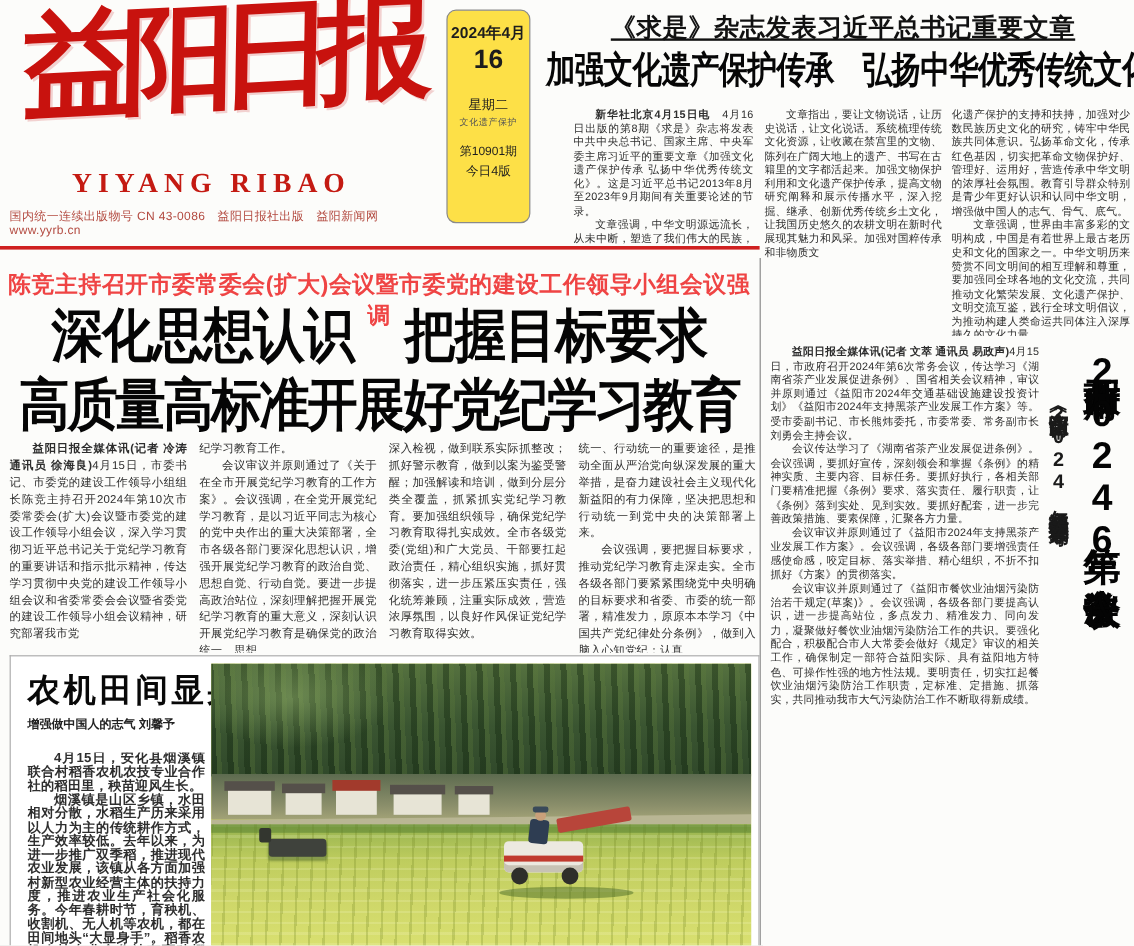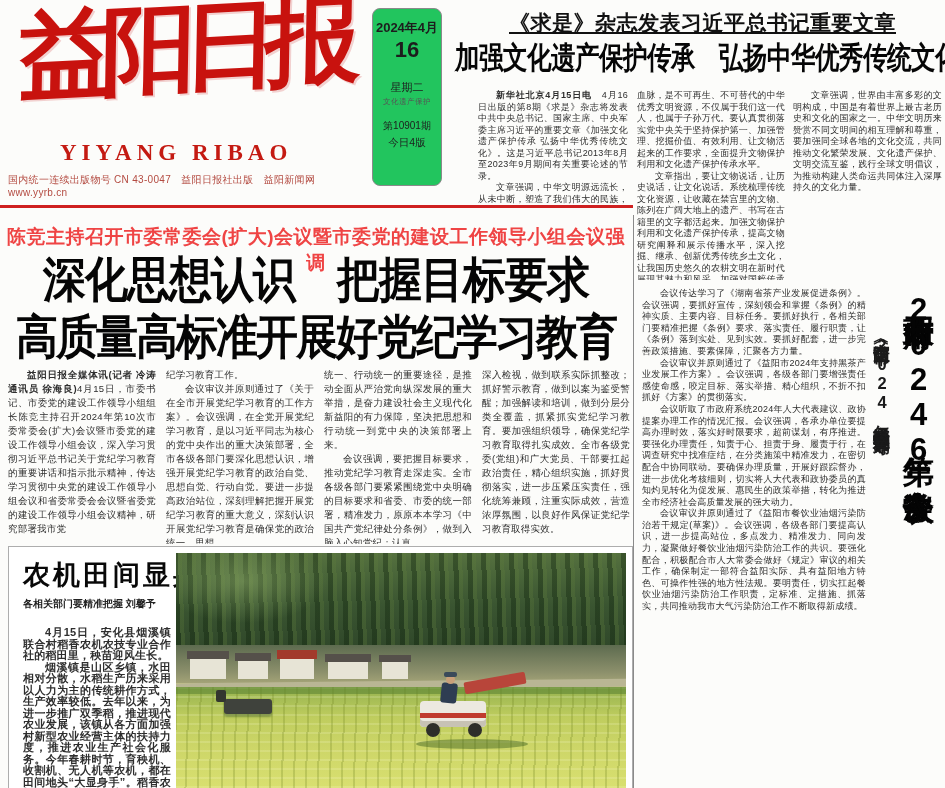--- a/index.html
+++ b/index.html
@@ -10,21 +10,21 @@
   
   .masthead-title{left:20px;top:6px;width:360px;font-size:96px;line-height:1.05;font-weight:900;
       color:#c8120e;letter-spacing:-14px;transform:rotate(-3deg) skewX(-4deg);transform-origin:left top;
       text-shadow:2px 2px 0 rgba(200,18,14,.18);white-space:nowrap;}
   .masthead-roman{left:60px;top:140px;width:290px;text-align:left;font-family:"Liberation Serif",serif;
       font-size:23px;font-weight:bold;letter-spacing:5px;color:#c41a12;}
   .pub-line{left:8px;top:173px;width:360px;font-size:10px;color:#b34a40;letter-spacing:.3px;}
 
   
   .date-box{left:372px;top:8px;width:70px;height:178px;border:1.5px solid #8a8a8a;border-radius:8px;
-      background:#22c55e;text-align:center;padding-top:10px;box-sizing:border-box;}
+      background:#fde047;text-align:center;padding-top:10px;box-sizing:border-box;}
   .db-ym{font-size:13px;font-weight:bold;}
   .db-day{font-size:22px;font-weight:bold;line-height:1.15;}
   .db-week{font-size:11px;margin-top:18px;}
   .db-lunar{font-size:7.5px;color:#555;margin-top:2px;letter-spacing:.5px;}
   .db-issue{font-size:10px;margin-top:12px;}
   .db-pages{font-size:10.5px;font-weight:normal;margin-top:3px;}
 
   
   .top-kicker{left:460px;top:9px;width:485px;text-align:center;font-size:21px;font-weight:800;letter-spacing:.5px;color:#111;text-decoration:underline;}
   .top-headline{left:455px;top:37px;width:490px;text-align:center;font-size:24.5px;font-weight:900;
@@ -95,81 +95,81 @@
   .farmer-cap{position:absolute;left:268px;top:119px;width:13px;height:5px;background:#3a4a5a;border-radius:2px;}
   .farmer-body{position:absolute;left:265px;top:130px;width:16px;height:20px;background:#2e3d52;border-radius:3px;transform:rotate(6deg);}
 </style>
 </head>
 <body>
 
 <div class="page">
 
   <div class="abs masthead-title">益阳日报</div>
   <div class="abs masthead-roman">YIYANG RIBAO</div>
-  <div class="abs pub-line">国内统一连续出版物号 CN 43-0047　益阳日报社出版　益阳新闻网 www.yyrb.cn</div>
+  <div class="abs pub-line">国内统一连续出版物号 CN 43-0086　益阳日报社出版　益阳新闻网 www.yyrb.cn</div>
 
   <div class="abs date-box">
     <div class="db-ym">2024年4月</div>
     <div class="db-day">16</div>
     <div class="db-week">星期二</div>
     <div class="db-lunar">文化遗产保护</div>
     <div class="db-issue">第10901期</div>
     <div class="db-pages">今日4版</div>
   </div>
 
   <div class="abs top-kicker">《求是》杂志发表习近平总书记重要文章</div>
   <div class="abs top-headline">加强文化遗产保护传承　弘扬中华优秀传统文化</div>
   <div class="abs news-col tc1">
     <p><b>新华社北京4月15日电</b><span>　4月16日出版的第8期《求是》杂志将发表中共中央总书记、国家主席、中央军委主席习近平的重要文章《加强文化遗产保护传承 弘扬中华优秀传统文化》。这是习近平总书记2013年8月至2023年9月期间有关重要论述的节录。</span></p>
     <p>文章强调，中华文明源远流长，从未中断，塑造了我们伟大的民族，文物和文化遗产承载着中华民族的基因和</p>
   </div>
   <div class="abs news-col tc2">
-    <p class="cont">血脉，是不可再生、不可替代的中华优秀文明资源，不仅属于我们这一代人，也属于子孙万代。要认真贯彻落实党中央关于坚持保护第一、加强管理、挖掘价值、有效利用、让文物活起来的工作要求，全面提升文物保护利用和文化遗产保护传承水平。</p>
     <p>文章指出，要让文物说话，让历史说话，让文化说话。系统梳理传统文化资源，让收藏在禁宫里的文物、陈列在广阔大地上的遗产、书写在古籍里的文字都活起来。加强文物保护利用和文化遗产保护传承，提高文物研究阐释和展示传播水平，深入挖掘、继承、创新优秀传统乡土文化，让我国历史悠久的农耕文明在新时代展现其魅力和风采。加强对国粹传承和非物质文</p>
   </div>
   <div class="abs news-col tc3">
+    <p class="cont">化遗产保护的支持和扶持，加强对少数民族历史文化的研究，铸牢中华民族共同体意识。弘扬革命文化，传承红色基因，切实把革命文物保护好、管理好、运用好，营造传承中华文明的浓厚社会氛围。教育引导群众特别是青少年更好认识和认同中华文明，增强做中国人的志气、骨气、底气。</p>
     <p>文章强调，世界由丰富多彩的文明构成，中国是有着世界上最古老历史和文化的国家之一。中华文明历来赞赏不同文明间的相互理解和尊重，要加强同全球各地的文化交流，共同推动文化繁荣发展、文化遗产保护、文明交流互鉴，践行全球文明倡议，为推动构建人类命运共同体注入深厚持久的文化力量。</p>
   </div>
 
   <div class="abs red-rule"></div>
   <div class="abs v-divider"></div>
 
   <div class="abs main-kicker">陈竞主持召开市委常委会(扩大)会议暨市委党的建设工作领导小组会议强调</div>
   <div class="abs main-h1">深化思想认识　把握目标要求</div>
   <div class="abs main-h2">高质量高标准开展好党纪学习教育</div>
   <div class="abs main-cols">
     <div class="news-col">
       <p><b>益阳日报全媒体讯(记者 冷涛 通讯员 徐海良)</b><span>4月15日，市委书记、市委党的建设工作领导小组组长陈竞主持召开2024年第10次市委常委会(扩大)会议暨市委党的建设工作领导小组会议，深入学习贯彻习近平总书记关于党纪学习教育的重要讲话和指示批示精神，传达学习贯彻中央党的建设工作领导小组会议和省委常委会会议暨省委党的建设工作领导小组会议精神，研究部署我市党</span></p>
     </div>
     <div class="news-col">
       <p class="cont">纪学习教育工作。</p>
       <p>会议审议并原则通过了《关于在全市开展党纪学习教育的工作方案》。会议强调，在全党开展党纪学习教育，是以习近平同志为核心的党中央作出的重大决策部署，全市各级各部门要深化思想认识，增强开展党纪学习教育的政治自觉、思想自觉、行动自觉。要进一步提高政治站位，深刻理解把握开展党纪学习教育的重大意义，深刻认识开展党纪学习教育是确保党的政治统一、思想</p>
     </div>
     <div class="news-col">
+      <p class="cont">深入检视，做到联系实际抓整改；抓好警示教育，做到以案为鉴受警醒；加强解读和培训，做到分层分类全覆盖，抓紧抓实党纪学习教育。要加强组织领导，确保党纪学习教育取得扎实成效。全市各级党委(党组)和广大党员、干部要扛起政治责任，精心组织实施，抓好贯彻落实，进一步压紧压实责任，强化统筹兼顾，注重实际成效，营造浓厚氛围，以良好作风保证党纪学习教育取得实效。</p>
+    </div>
+    <div class="news-col">
       <p class="cont">统一、行动统一的重要途径，是推动全面从严治党向纵深发展的重大举措，是奋力建设社会主义现代化新益阳的有力保障，坚决把思想和行动统一到党中央的决策部署上来。</p>
       <p>会议强调，要把握目标要求，推动党纪学习教育走深走实。全市各级各部门要紧紧围绕党中央明确的目标要求和省委、市委的统一部署，精准发力，原原本本学习《中国共产党纪律处分条例》，做到入脑入心知党纪；认真</p>
     </div>
-    <div class="news-col">
-      <p class="cont">深入检视，做到联系实际抓整改；抓好警示教育，做到以案为鉴受警醒；加强解读和培训，做到分层分类全覆盖，抓紧抓实党纪学习教育。要加强组织领导，确保党纪学习教育取得扎实成效。全市各级党委(党组)和广大党员、干部要扛起政治责任，精心组织实施，抓好贯彻落实，进一步压紧压实责任，强化统筹兼顾，注重实际成效，营造浓厚氛围，以良好作风保证党纪学习教育取得实效。</p>
-    </div>
   </div>
 
   <div class="abs right-art">
+    <p><b>益阳日报全媒体讯(记者 文萃 通讯员 易政声)</b><span>4月15日，市政府召开2024年第6次常务会议，传达学习《湖南省茶产业发展促进条例》、国省相关会议精神，审议并原则通过《益阳市2024年交通基础设施建设投资计划》《益阳市2024年支持黑茶产业发展工作方案》等。受市委副书记、市长熊炜委托，市委常委、常务副市长刘勇会主持会议。</span></p>
     <p>会议传达学习了《湖南省茶产业发展促进条例》。会议强调，要抓好宣传，深刻领会和掌握《条例》的精神实质、主要内容、目标任务。要抓好执行，各相关部门要精准把握《条例》要求、落实责任、履行职责，让《条例》落到实处、见到实效。要抓好配套，进一步完善政策措施、要素保障，汇聚各方力量。</p>
     <p>会议审议并原则通过了《益阳市2024年支持黑茶产业发展工作方案》。会议强调，各级各部门要增强责任感使命感，咬定目标、落实举措、精心组织，不折不扣抓好《方案》的贯彻落实。</p>
-    <p>会议听取了市政府系统2024年人大代表建议、政协提案办理工作的情况汇报。会议强调，各承办单位要提高办理时效，落实好时限要求，超前谋划，有序推进。要强化办理责任，知责于心、担责于身、履责于行，在调查研究中找准症结，在分类施策中精准发力，在密切配合中协同联动。要确保办理质量，开展好跟踪督办，进一步优化考核细则，切实将人大代表和政协委员的真知灼见转化为促发展、惠民生的政策举措，转化为推进全市经济社会高质量发展的强大动力。</p>
     <p>会议审议并原则通过了《益阳市餐饮业油烟污染防治若干规定(草案)》。会议强调，各级各部门要提高认识，进一步提高站位，多点发力、精准发力、同向发力，凝聚做好餐饮业油烟污染防治工作的共识。要强化配合，积极配合市人大常委会做好《规定》审议的相关工作，确保制定一部符合益阳实际、具有益阳地方特色、可操作性强的地方性法规。要明责任，切实扛起餐饮业油烟污染防治工作职责，定标准、定措施、抓落实，共同推动我市大气污染防治工作不断取得新成绩。</p>
 
   </div>
   <div class="abs v-subhead">审议《益阳市2024年交通基础设施建设投资计划》等</div>
   <div class="abs v-headline">市政府召开2024年第6次常务会议</div>
 
   <div class="abs story-box">
     <div class="story-title">农机田间显身手</div>
-    <div class="story-byline">各相关部门要精准把握 刘馨予</div>
+    <div class="story-byline">增强做中国人的志气 刘馨予</div>
     <div class="story-body">
       <p>4月15日，安化县烟溪镇联合村稻香农机农技专业合作社的稻田里，秧苗迎风生长。</p>
       <p>烟溪镇是山区乡镇，水田相对分散，水稻生产历来采用以人力为主的传统耕作方式，生产效率较低。去年以来，为进一步推广双季稻，推进现代农业发展，该镇从各方面加强村新型农业经营主体的扶持力度，推进农业生产社会化服务。今年春耕时节，育秧机、收割机、无人机等农机，都在田间地头“大显身手”。稻香农机农技专业合作社有育秧棚2080平方米，配备大型耕田机、插秧机各2台，目前正在建设的800多平方米的烘稻房，今年8月将建成投产，一次可以烘干稻谷15吨。</p>
 
     </div>
 
     <div class="photo">
       <div class="ph-forest"></div>
       <div class="ph-village">
         <div class="house" style="left:14px;top:12px;width:36px;height:22px;"></div>

